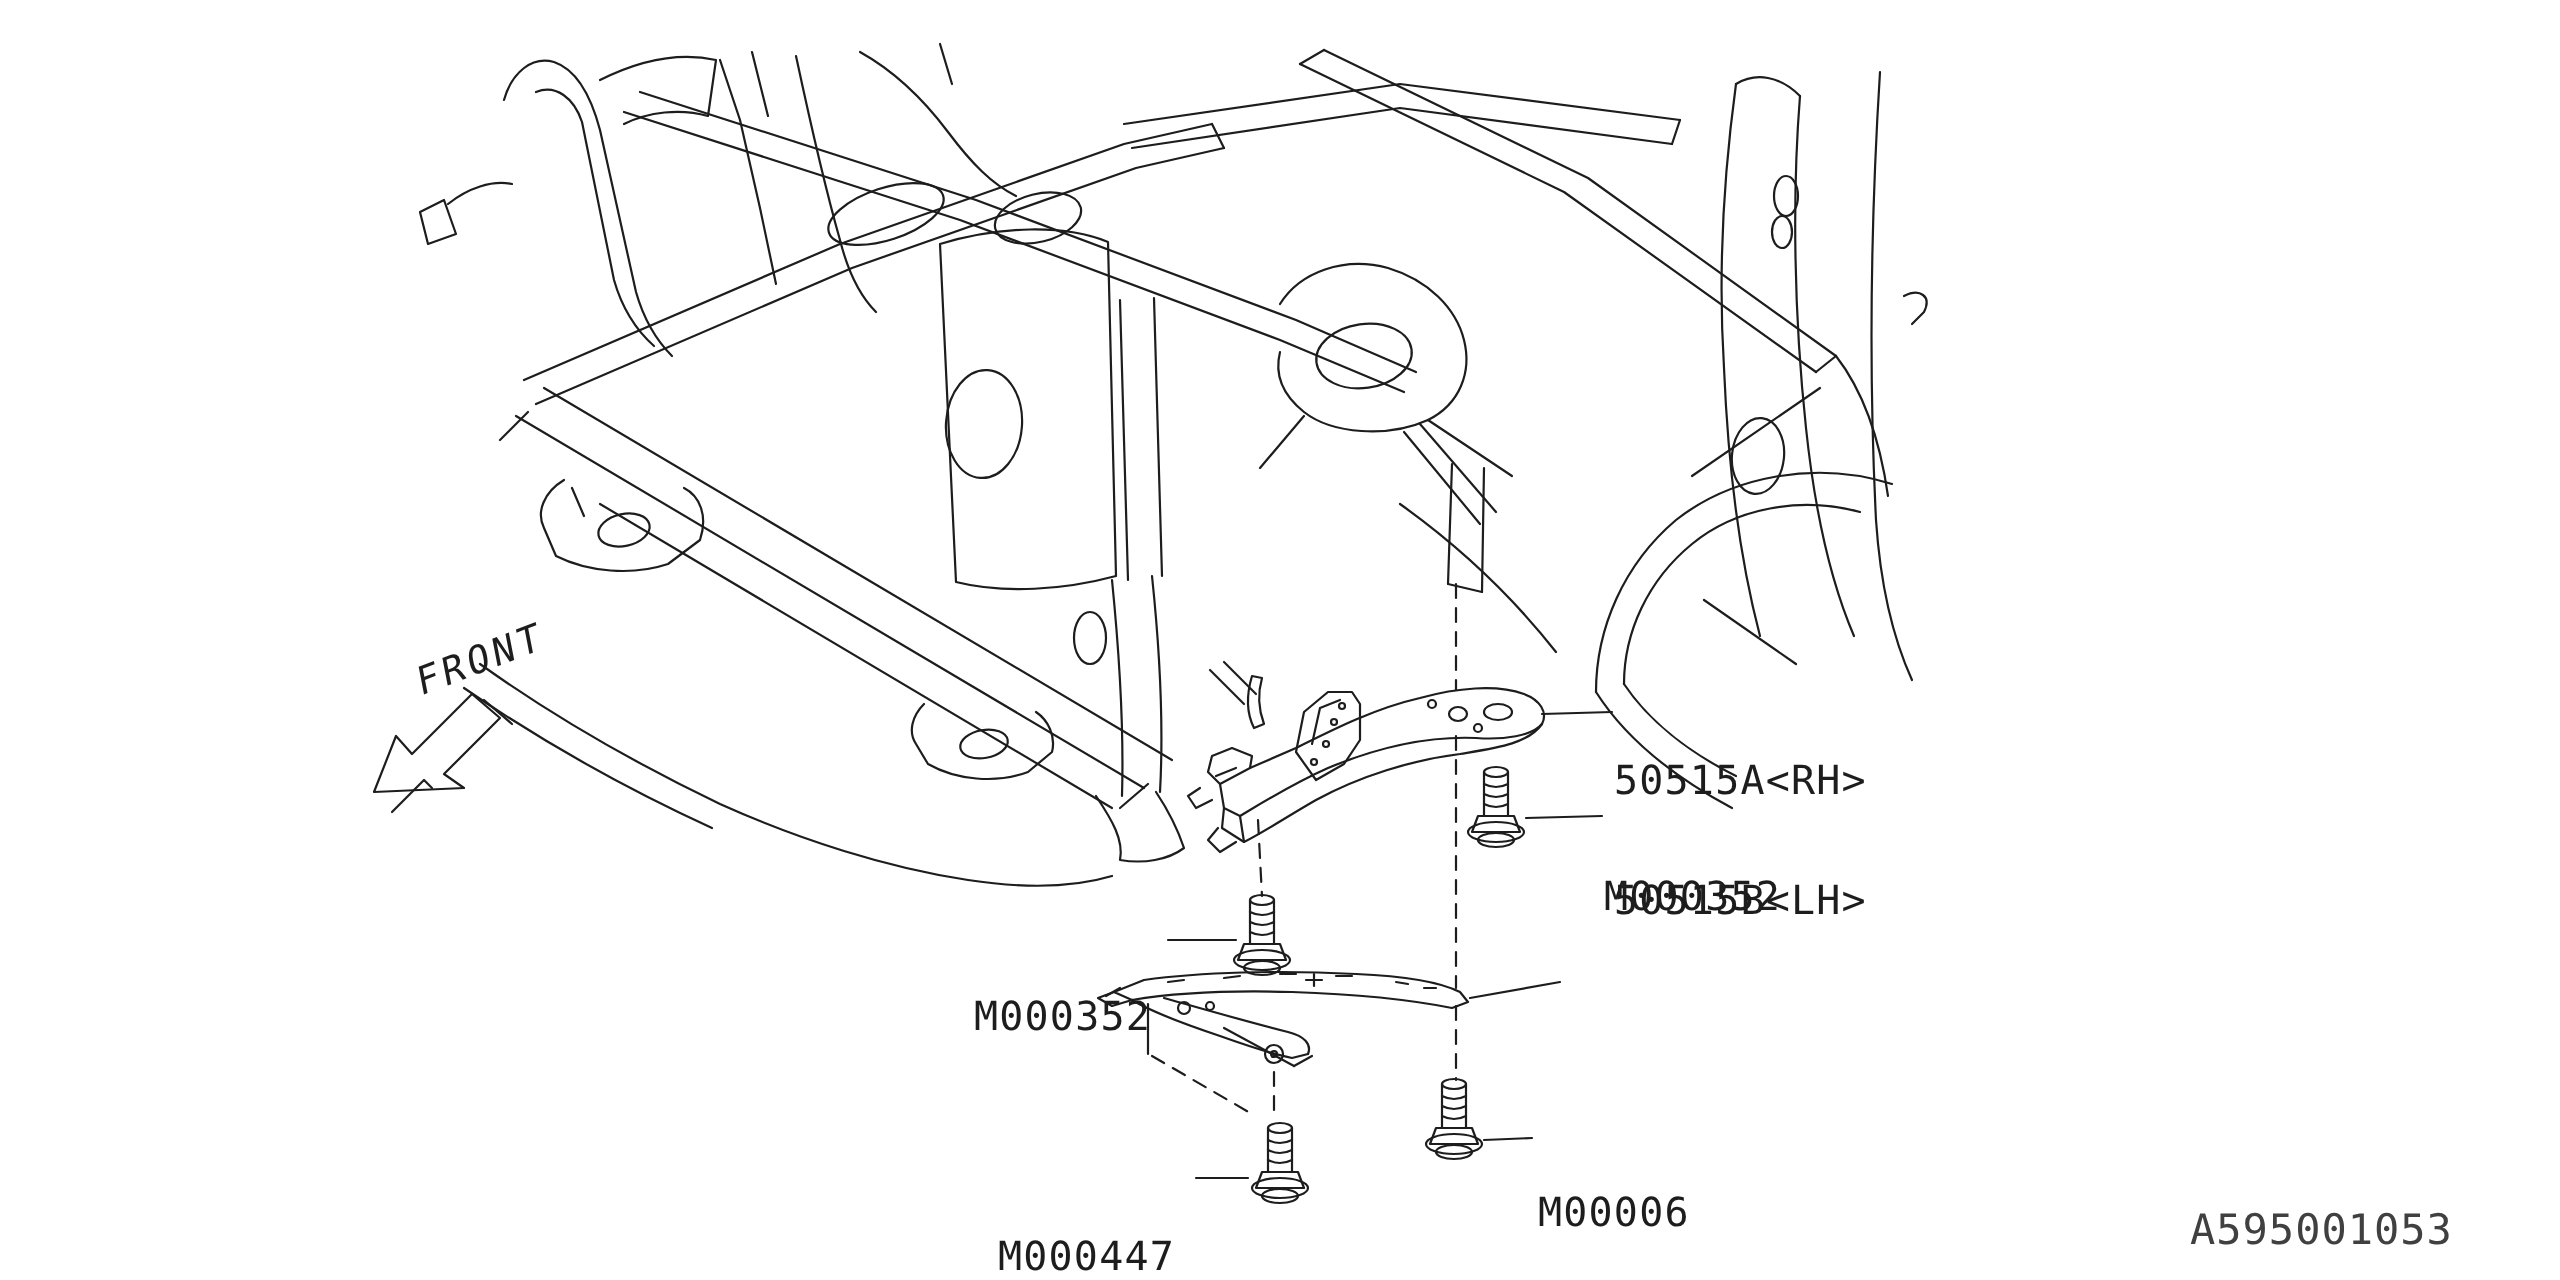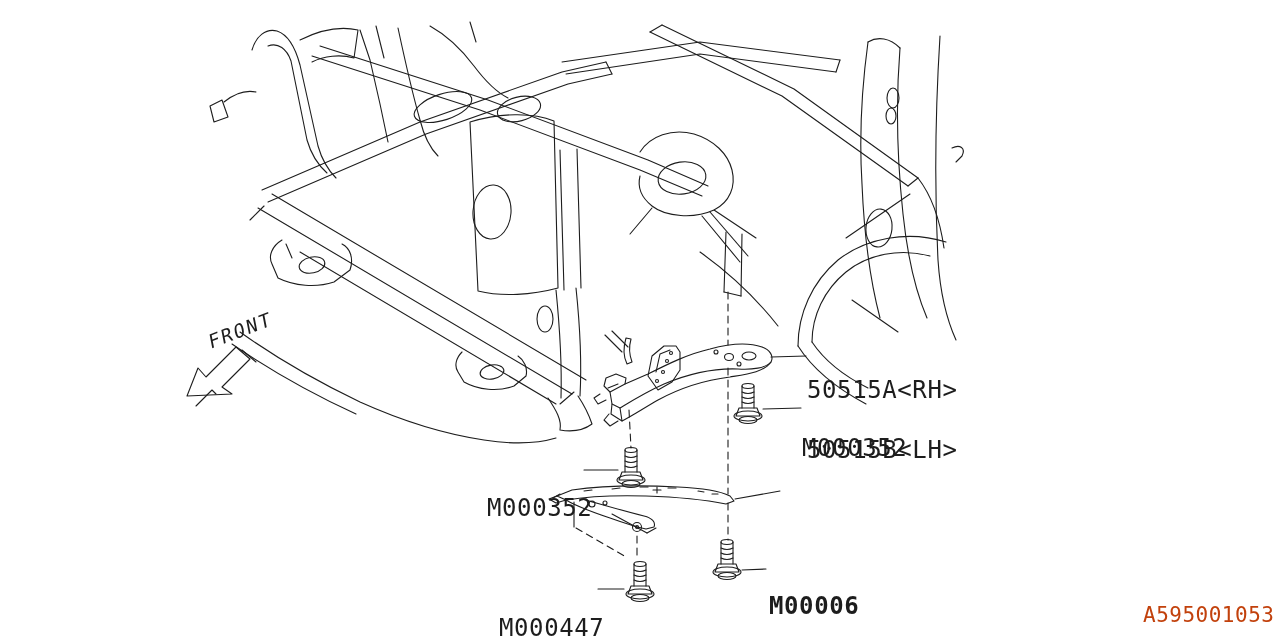--- a/index.html
+++ b/index.html
@@ -2,26 +2,26 @@
 <html><head>
 <meta charset="utf-8">
 <style>
   html,body{margin:0;padding:0;background:#fff;}
   .stage{position:relative;width:1280px;height:640px;background:#ffffff;overflow:hidden;
          font-family:"DejaVu Sans Mono","Liberation Mono",monospace;}
   svg{position:absolute;left:0;top:0;}
   .lineart path,.lineart ellipse,.lineart circle,.lineart line,.lineart polyline,.lineart polygon{
       fill:none;stroke:#1d1d1d;stroke-width:1.1;stroke-linecap:round;stroke-linejoin:round;}
   .dashed{stroke-dasharray:7 5;}
-  .callout{position:absolute;font-size:24px;line-height:20px;letter-spacing:.6px;
+  .callout{position:absolute;font-size:20px;line-height:20px;letter-spacing:.6px;
            color:#1d1d1d;white-space:pre;}
   .front-label{position:absolute;left:211px;top:331px;font-size:19px;letter-spacing:2px;
            color:#1d1d1d;transform:rotate(-21deg) skewX(-10deg);transform-origin:left bottom;}
-  .drawing-number{position:absolute;left:1143px;top:603px;font-size:21px;letter-spacing:.5px;
-           color:#c2410c;}
+  .drawing-number{position:absolute;left:1095px;top:603px;font-size:21px;letter-spacing:.5px;
+           color:#404040;}
 </style>
 </head>
 <body>
 
 <div class="stage">
 
 <svg width="1280" height="640" viewBox="0 0 1280 640" class="lineart">
 
   <g>
 
@@ -218,21 +218,21 @@
 
 <div class="callout" style="left:802px;top:398px;">
   <div>M000352</div>
 </div>
 
 <div class="callout" style="left:487px;top:458px;">
   <div>M000352</div>
 </div>
 
 
-<div class="callout" style="left:769px;top:556px;font-weight:bold;">
+<div class="callout" style="left:769px;top:556px;">
   <div>M00006</div>
 </div>
 
 <div class="callout" style="left:499px;top:578px;">
   <div>M000447</div>
 </div>
 
 <div class="front-label">FRONT</div>
 
 <div class="drawing-number">A595001053</div>

